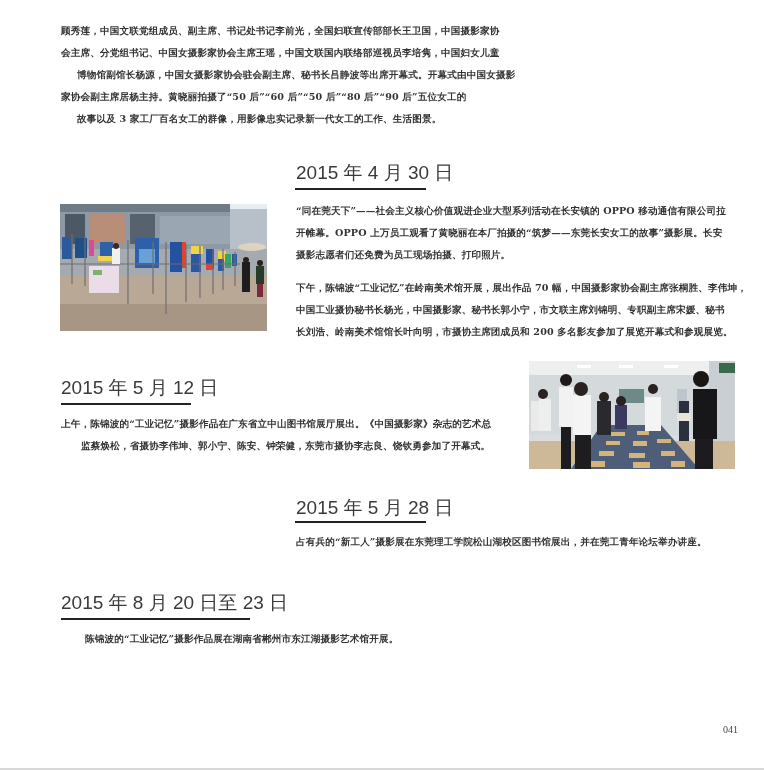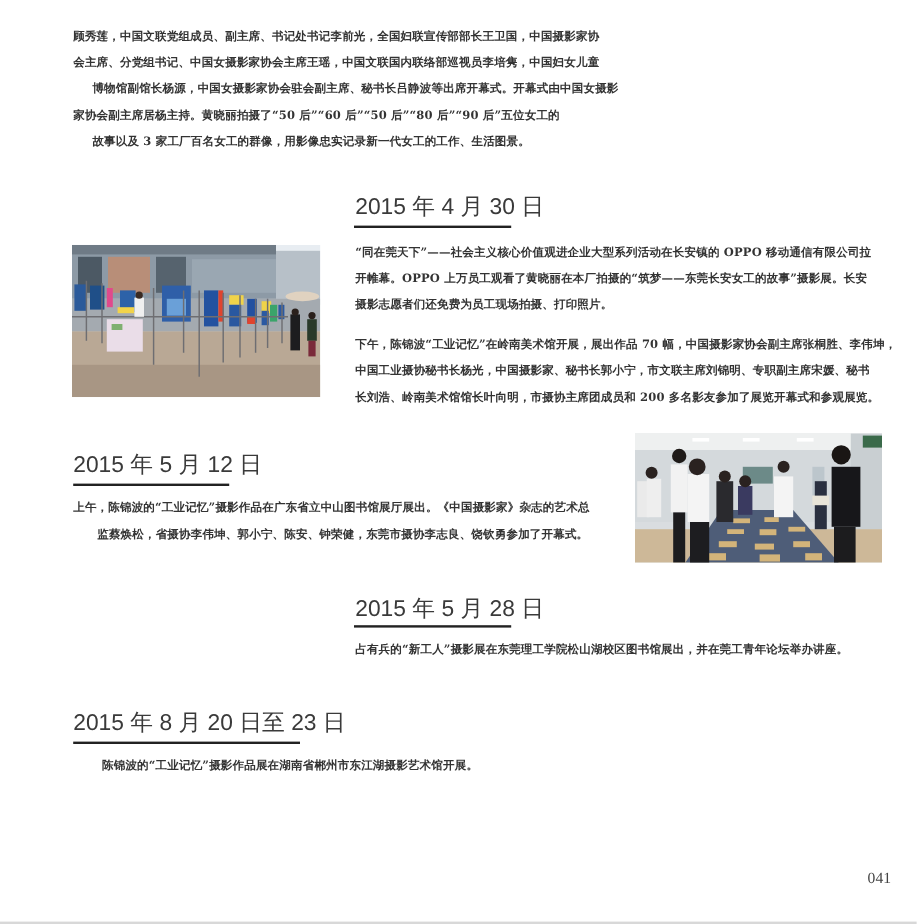--- a/index.html
+++ b/index.html
@@ -33,21 +33,21 @@
     position: absolute;
     height: 1.5px;
     background: #222;
   }
   .photo {
     position: absolute;
     overflow: hidden;
   }
   .page-number {
     position: absolute;
-    font-size: 13px;
+    font-size: 10px;
     color: #444;
     font-family: "Liberation Serif", serif;
   }
   .bottom-rule {
     position: absolute; left: 0; right: 0; top: 768px; height: 2px; background: #d8d8d8;
   }
 </style>
 </head>
 <body>
 

